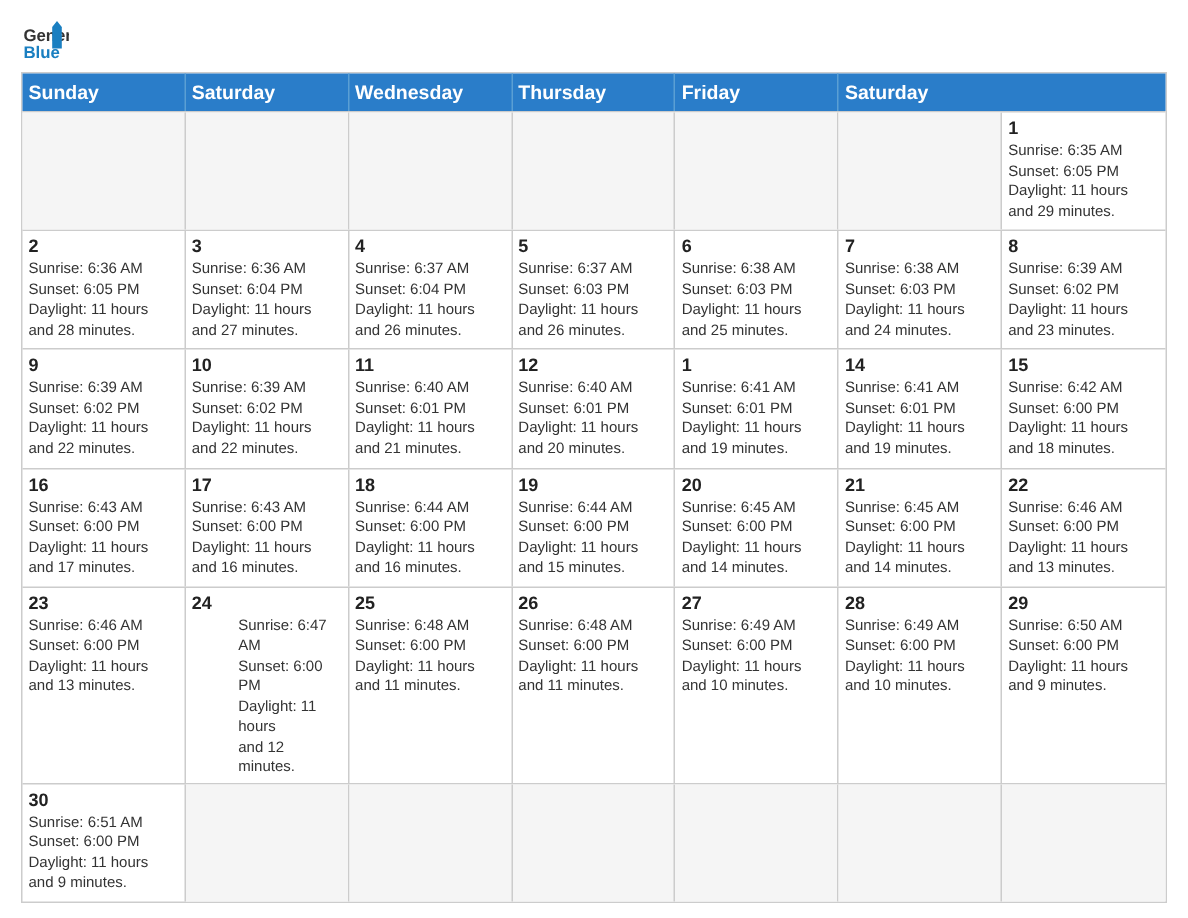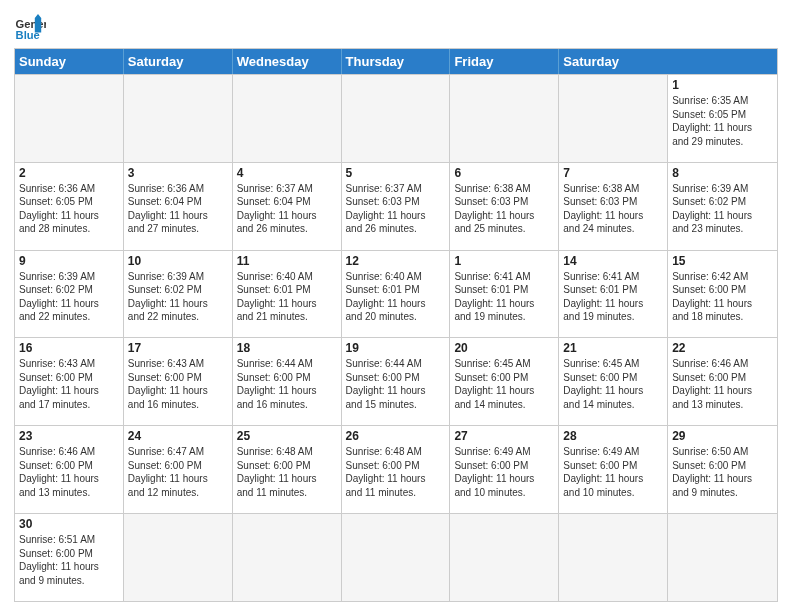--- a/index.html
+++ b/index.html
@@ -302,21 +302,21 @@
         <div class="cal-row">
           <div class="cal-cell">
             <span class="cell-date">23</span>
             <div class="cell-info" style="white-space: pre-line;">Sunrise: 6:46 AM
 Sunset: 6:00 PM
 Daylight: 11 hours
 and 13 minutes.</div>
           </div>
           <div class="cal-cell">
             <span class="cell-date">24</span>
-            <div class="cell-info" style="white-space: pre-line;">Sunrise: 6:47 AM
+            <div class="cell-info" style="white-space: pre-line; margin-left: 31px;">Sunrise: 6:47 AM
 Sunset: 6:00 PM
 Daylight: 11 hours
 and 12 minutes.</div>
           </div>
           <div class="cal-cell">
             <span class="cell-date">25</span>
             <div class="cell-info" style="white-space: pre-line;">Sunrise: 6:48 AM
 Sunset: 6:00 PM
 Daylight: 11 hours
 and 11 minutes.</div>

